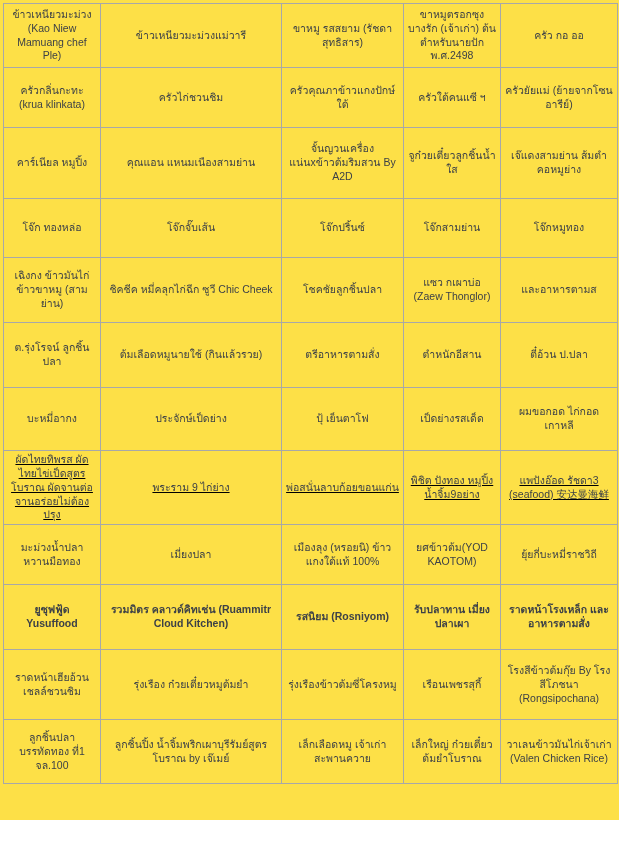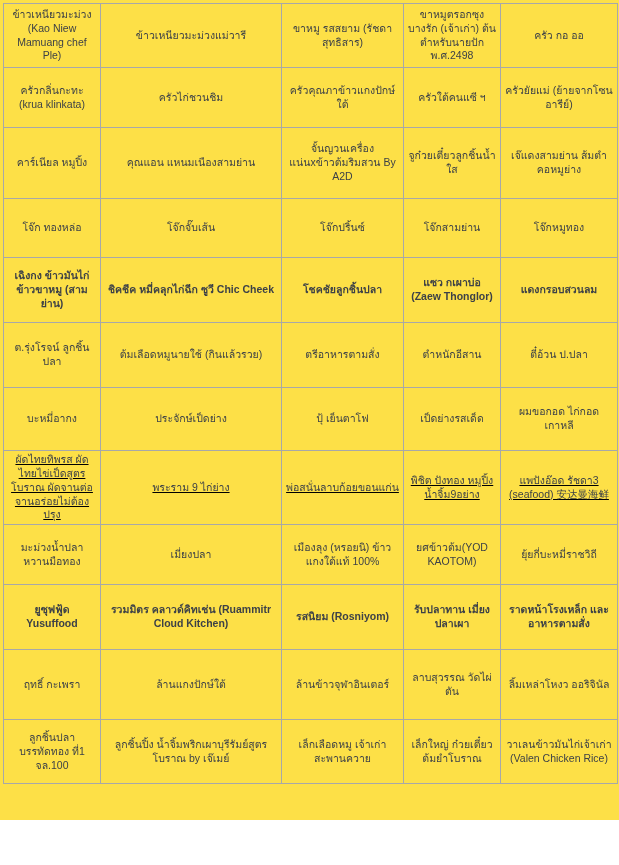--- a/index.html
+++ b/index.html
@@ -32,21 +32,21 @@
   }
   col.c1 { width: 97px; }
   col.c2 { width: 181px; }
   col.c3 { width: 122px; }
   col.c4 { width: 97px; }
   col.c5 { width: 117px; }
   tr:nth-child(1)  { height: 64px; }
   tr:nth-child(2)  { height: 60px; }
   tr:nth-child(3)  { height: 71px; }
   tr:nth-child(4)  { height: 59px; }
-  tr:nth-child(5)  { height: 65px; font-weight: bold; }
+  tr:nth-child(5)  { height: 65px; }
   tr:nth-child(6)  { height: 65px; }
   tr:nth-child(7)  { height: 63px; }
   tr:nth-child(8)  { height: 33px; text-decoration: underline; }
   tr:nth-child(9)  { height: 60px; }
   tr:nth-child(10) { height: 65px; font-weight: bold; }
   tr:nth-child(11) { height: 70px; }
   tr:nth-child(12) { height: 64px; }
   tr:nth-child(13) { height: 55px; }
   tr:nth-child(14) { height: 61px; }
   tr:nth-child(15) { height: 62px; }
@@ -90,21 +90,21 @@
           <td>โจ๊กจั๊บเส้น</td>
           <td>โจ๊กปริ้นซ์</td>
           <td>โจ๊กสามย่าน</td>
           <td>โจ๊กหมูทอง</td>
         </tr>
         <tr>
           <td>เฉิงกง ข้าวมันไก่ ข้าวขาหมู (สามย่าน)</td>
           <td>ชิคชีค หมี่คลุกไก่ฉีก ซูวี Chic Cheek</td>
           <td>โชคชัยลูกชิ้นปลา</td>
           <td>แซว กเผาบ่อ (Zaew Thonglor)</td>
-          <td>แดงกรอบสวนลม</td>
+          <td>และอาหารตามส</td>
         </tr>
         <tr>
           <td>ต.รุ่งโรจน์ ลูกชิ้นปลา</td>
           <td>ต้มเลือดหมูนายใช้ (กินแล้วรวย)</td>
           <td>ตรีอาหารตามสั่ง</td>
           <td>ตำหนักอีสาน</td>
           <td>ตี๋อ้วน ป.ปลา</td>
         </tr>
         <tr>
           <td>บะหมี่อากง</td>
@@ -128,25 +128,25 @@
           <td>ยุ้ยกี่บะหมี่ราชวิถี</td>
         </tr>
         <tr>
           <td>ยูซุฟฟู้ด Yusuffood</td>
           <td>รวมมิตร คลาวด์คิทเช่น (Ruammitr Cloud Kitchen)</td>
           <td>รสนิยม (Rosniyom)</td>
           <td>รับปลาทาน เมี่ยงปลาเผา</td>
           <td>ราดหน้าโรงเหล็ก และอาหารตามสั่ง</td>
         </tr>
         <tr>
-          <td>ฤทธิ์ กะเพรา</td>
-          <td>ล้านแกงปักษ์ใต้</td>
-          <td>ล้านข้าวจุฬาอินเตอร์</td>
-          <td>ลาบสุวรรณ วัดไผ่ตัน</td>
-          <td>ลิ้มเหล่าโหงว ออริจินัล</td>
+          <td>ราดหน้าเฮียอ้วน เชลล์ชวนชิม</td>
+          <td>รุ่งเรือง ก๋วยเตี๋ยวหมูต้มยำ</td>
+          <td>รุ่งเรืองข้าวต้มซี่โครงหมู</td>
+          <td>เรือนเพชรสุกี้</td>
+          <td>โรงสีข้าวต้มกุ๊ย By โรงสีโภชนา (Rongsipochana)</td>
         </tr>
         <tr>
           <td>ลูกชิ้นปลาบรรทัดทอง ที่1 จล.100</td>
           <td>ลูกชิ้นปิ้ง น้ำจิ้มพริกเผาบุรีรัมย์สูตรโบราณ by เจ๊เมย์</td>
           <td>เล็กเลือดหมู เจ้าเก่าสะพานควาย</td>
           <td>เล็กใหญ่ ก๋วยเตี๋ยวต้มยำโบราณ</td>
           <td>วาเลนข้าวมันไก่เจ้าเก่า (Valen Chicken Rice)</td>
         </tr>
       </tbody>
   </table>

